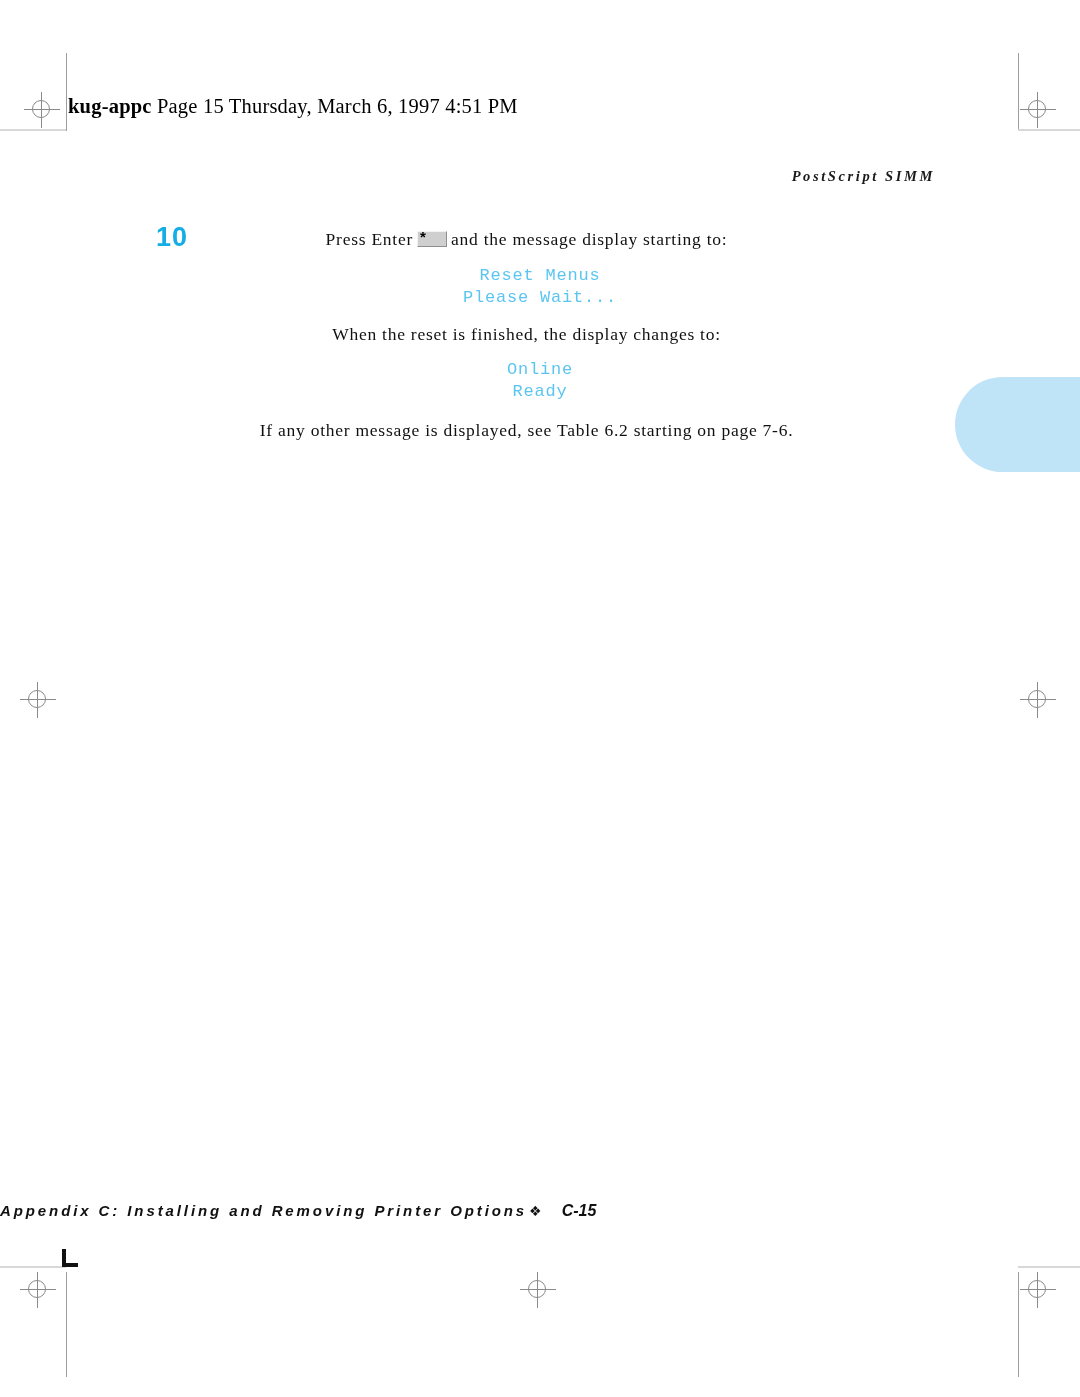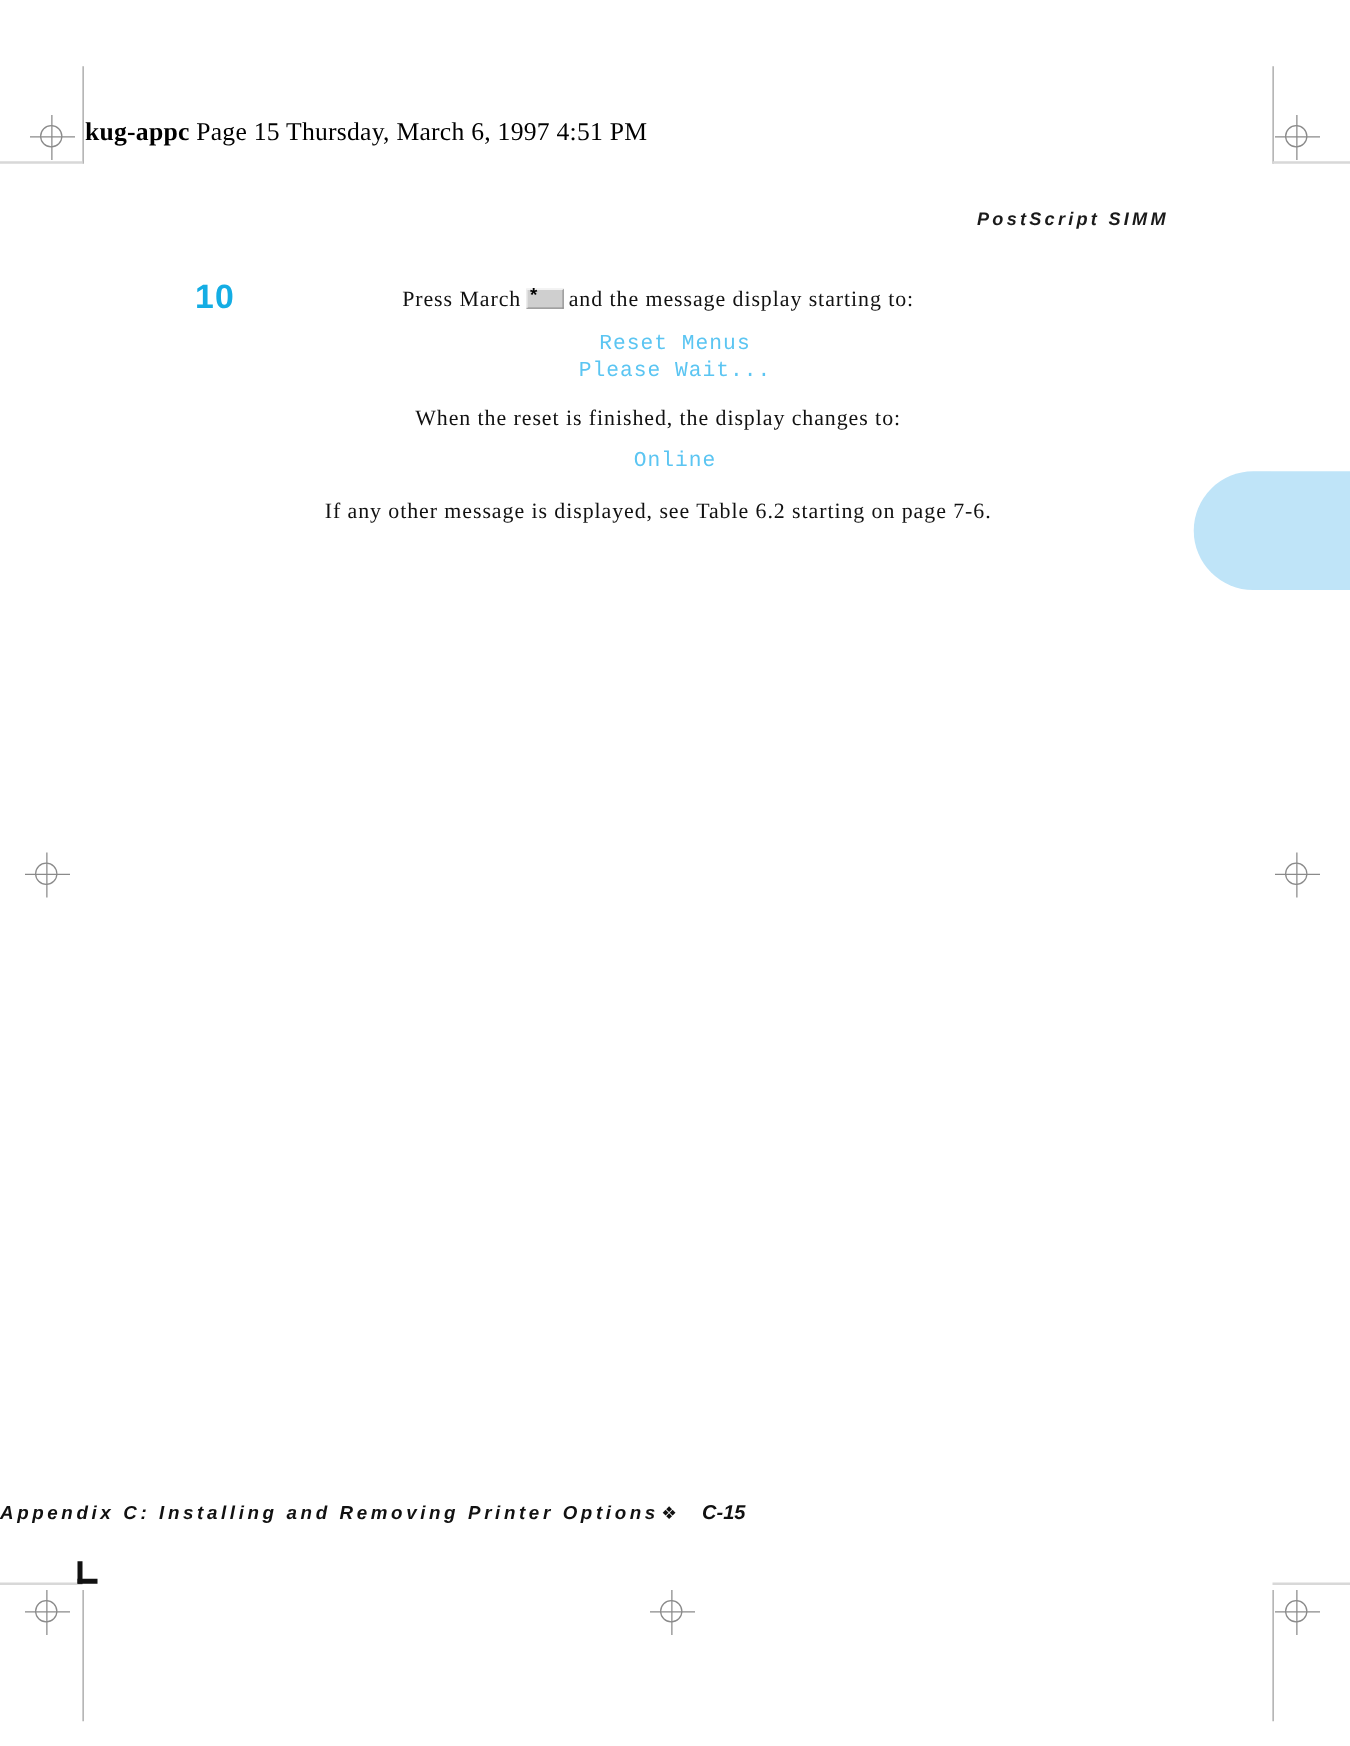--- a/index.html
+++ b/index.html
@@ -85,21 +85,21 @@
     letter-spacing: 0.2px;
     white-space: nowrap;
   }
   .file-header .fname { font-weight: bold; }
 
   
   .running-head {
     position: absolute;
     right: 145px;
     top: 168px;
-    font-family: Liberation Sans, sans-serif;
+    font-family: Liberation Serif, serif;
     font-style: italic;
     font-weight: bold;
     font-size: 14.5px;
     letter-spacing: 2.6px;
     color: #1a1a1a;
     white-space: nowrap;
   }
 
   
   .thumb-tab {
@@ -282,34 +282,35 @@
 <div class="running-head">PostScript SIMM</div>
 
 <div class="thumb-tab"></div>
 
 <div class="content">
 
   <div class="step">
     <div class="step-number">10</div>
     <div class="step-body">
       <div class="para">
-        <span>Press March</span><span class="key-cap"><span class="glyph">*</span></span><span>and the message display starting to:</span>
+        <span>Press Enter</span><span class="key-cap"><span class="glyph">*</span></span><span>and the message display starting to:</span>
       </div>
     </div>
   </div>
 
   <div class="lcd-block">
     <div class="lcd-line">Reset Menus</div>
     <div class="lcd-line">Please Wait...</div>
   </div>
 
   <div class="para indented gap-sm">When the reset is finished, the display changes to:</div>
 
   <div class="lcd-block" style="margin-top:13px;">
     <div class="lcd-line">Online</div>
+    <div class="lcd-line">Ready</div>
   </div>
 
   <div class="para indented gap-md">If any other message is displayed, see Table 6.2 starting on page 7-6.</div>
 
 </div>
 
 <div class="footer">
   <span class="footer-title">Appendix C: Installing and Removing Printer Options</span><span class="footer-diamond">❖</span><span class="footer-page">C-15</span>
 </div>
 

